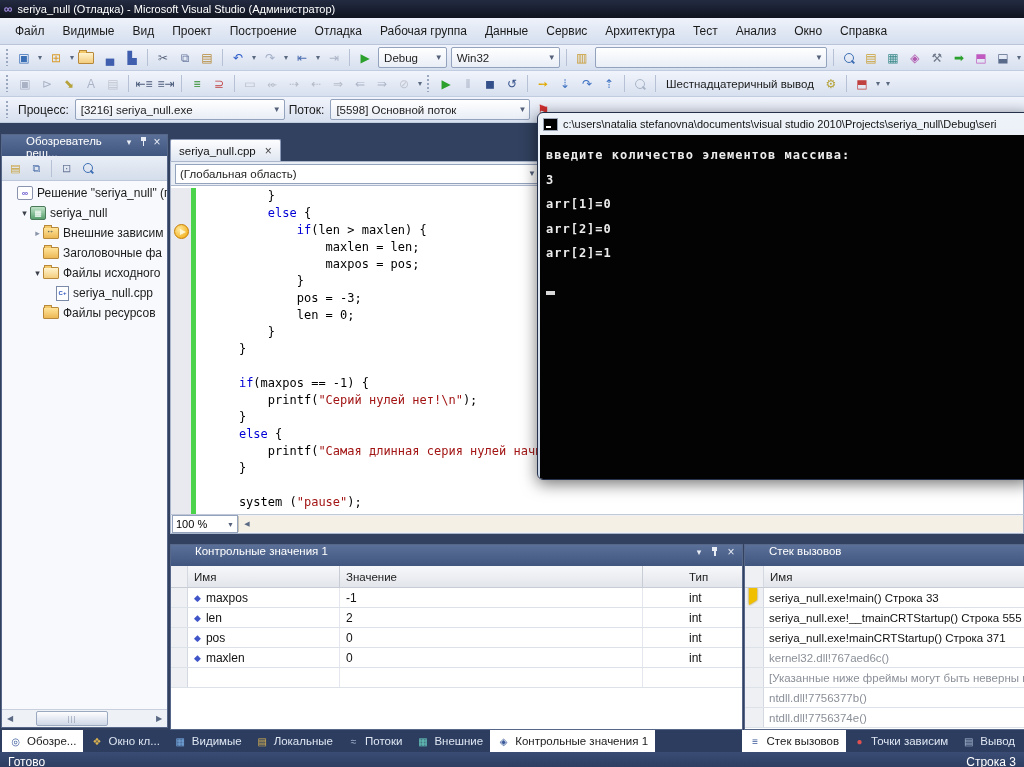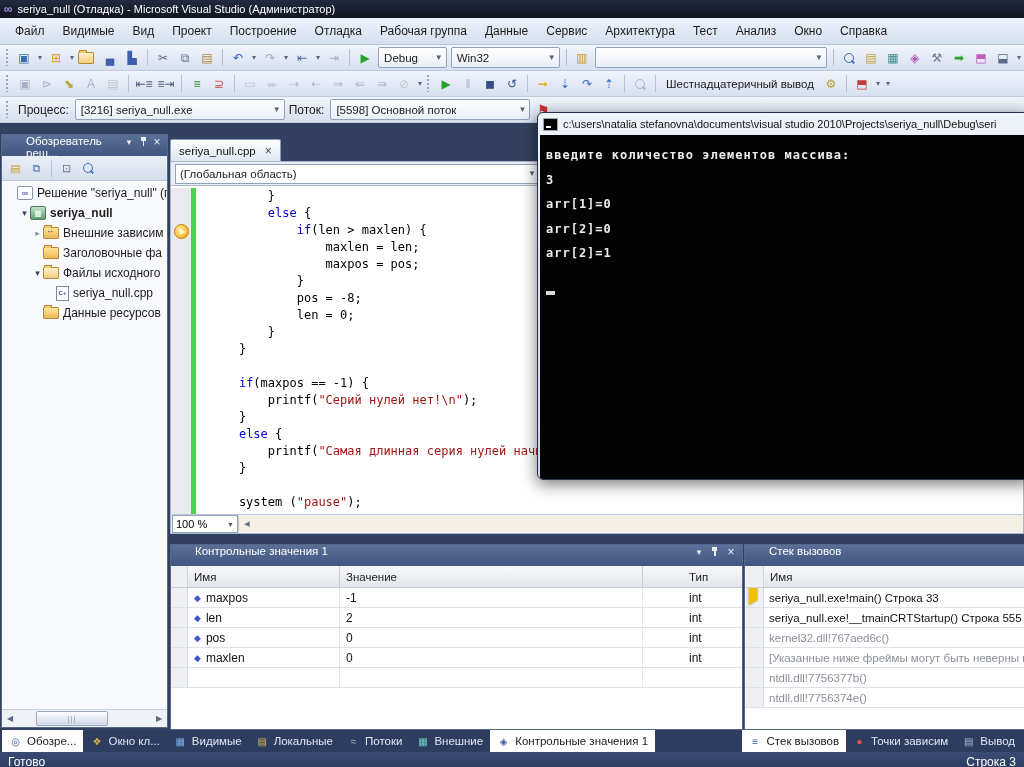--- a/index.html
+++ b/index.html
@@ -58,21 +58,21 @@
                font-size:8px;color:#fff;}
   .ico-folder,.ico-folder-open,.ico-folder-refs{width:14px;height:10px;border:1px solid #b8893a;border-radius:1px;
                background:linear-gradient(#ffe49a,#ecb856);}
   .ico-folder::before,.ico-folder-open::before,.ico-folder-refs::before{content:"";position:absolute;top:-3px;left:0;
                width:6px;height:2px;background:#f4c96a;border:1px solid #b8893a;border-bottom:none;}
   .ico-folder-open{background:linear-gradient(#fff3cd,#f3cd7e);}
   .ico-folder-refs::after{content:"↔";position:absolute;left:2px;top:-2px;font-size:8px;color:#345;}
   .ico-cpp{width:11px;height:13px;background:#fff;border:1px solid #7a8aa8;display:flex;align-items:center;
            justify-content:center;font-size:6px;color:#2a52be;font-weight:bold;}
   .tree-label{font-size:12px;overflow:hidden;}
-  .tree-label.b{font-weight:bold;}
+  .tree-label.b{font-weight:normal;}
   .se-hscroll{height:17px;background:#eef1f6;border-top:1px solid #c8d0de;display:flex;align-items:center;}
   .sb-btn{width:16px;height:15px;display:flex;align-items:center;justify-content:center;font-size:8px;color:#5b6a84;}
   .sb-thumb{width:70px;height:13px;margin-left:18px;background:linear-gradient(#fdfdfe,#cfd8e8);
             border:1px solid #9aa8c0;border-radius:2px;display:flex;align-items:center;justify-content:center;
             color:#8a97ad;font-size:7px;letter-spacing:1px;}
   
   .editor{position:absolute;left:170px;top:16px;width:854px;height:395px;display:flex;flex-direction:column;}
   .tabstrip{height:22px;display:flex;align-items:flex-end;}
   .doc-tab{height:21px;background:linear-gradient(#fdfdfe,#e0e7f1);border:1px solid #8a9ab8;border-bottom:none;
            border-radius:2px 2px 0 0;display:flex;align-items:center;padding:0 8px;font-size:11.5px;color:#111;}
@@ -339,21 +339,21 @@
           <span class="tree-label">Файлы исходного</span>
         </div>
         <div class="tree-row" style="padding-left: 43px;">
           <span class="exp"></span>
           <span class="ico ico-cpp">C+</span>
           <span class="tree-label">seriya_null.cpp</span>
         </div>
         <div class="tree-row" style="padding-left: 30px;">
           <span class="exp"></span>
           <span class="ico ico-folder"></span>
-          <span class="tree-label">Данные ресурсов</span>
+          <span class="tree-label">Файлы ресурсов</span>
         </div>
       </div>
     <div class="se-hscroll">
       <span class="sb-btn">◀</span>
       <span class="sb-thumb">|||</span>
       <span class="sb-btn" style="margin-left:auto">▶</span>
     </div>
   </div>
 
   <div class="editor">
@@ -369,21 +369,21 @@
         <span class="arr">▼</span>
       </div>
     </div>
     <div class="code-area">
         <div class="code-line"><span class="ln-gutter"></span><span class="ln-change"></span><span class="ln-text"><span class="tok-p">        }</span></span></div>
         <div class="code-line"><span class="ln-gutter"></span><span class="ln-change"></span><span class="ln-text"><span class="tok-p">        </span><span class="tok-k">else</span><span class="tok-p"> {</span></span></div>
         <div class="code-line"><span class="ln-gutter"><span class="cur-stmt"><span class="cur-stmt-arrow"></span></span></span><span class="ln-change"></span><span class="ln-text"><span class="tok-p">            </span><span class="tok-k">if</span><span class="tok-p">(len &gt; maxlen) {</span></span></div>
         <div class="code-line"><span class="ln-gutter"></span><span class="ln-change"></span><span class="ln-text"><span class="tok-p">                maxlen = len;</span></span></div>
         <div class="code-line"><span class="ln-gutter"></span><span class="ln-change"></span><span class="ln-text"><span class="tok-p">                maxpos = pos;</span></span></div>
         <div class="code-line"><span class="ln-gutter"></span><span class="ln-change"></span><span class="ln-text"><span class="tok-p">            }</span></span></div>
-        <div class="code-line"><span class="ln-gutter"></span><span class="ln-change"></span><span class="ln-text"><span class="tok-p">            pos = -8;</span></span></div>
+        <div class="code-line"><span class="ln-gutter"></span><span class="ln-change"></span><span class="ln-text"><span class="tok-p">            pos = -3;</span></span></div>
         <div class="code-line"><span class="ln-gutter"></span><span class="ln-change"></span><span class="ln-text"><span class="tok-p">            len = 0;</span></span></div>
         <div class="code-line"><span class="ln-gutter"></span><span class="ln-change"></span><span class="ln-text"><span class="tok-p">        }</span></span></div>
         <div class="code-line"><span class="ln-gutter"></span><span class="ln-change"></span><span class="ln-text"><span class="tok-p">    }</span></span></div>
         <div class="code-line"><span class="ln-gutter"></span><span class="ln-change"></span><span class="ln-text"></span></div>
         <div class="code-line"><span class="ln-gutter"></span><span class="ln-change"></span><span class="ln-text"><span class="tok-p">    </span><span class="tok-k">if</span><span class="tok-p">(maxpos == -1) {</span></span></div>
         <div class="code-line"><span class="ln-gutter"></span><span class="ln-change"></span><span class="ln-text"><span class="tok-p">        printf(</span><span class="tok-s">"Серий нулей нет!\n"</span><span class="tok-p">);</span></span></div>
         <div class="code-line"><span class="ln-gutter"></span><span class="ln-change"></span><span class="ln-text"><span class="tok-p">    }</span></span></div>
         <div class="code-line"><span class="ln-gutter"></span><span class="ln-change"></span><span class="ln-text"><span class="tok-p">    </span><span class="tok-k">else</span><span class="tok-p"> {</span></span></div>
         <div class="code-line"><span class="ln-gutter"></span><span class="ln-change"></span><span class="ln-text"><span class="tok-p">        printf(</span><span class="tok-s">"Самая длинная серия нулей начина</span></span></div>
         <div class="code-line"><span class="ln-gutter"></span><span class="ln-change"></span><span class="ln-text"><span class="tok-p">    }</span></span></div>
@@ -477,20 +477,24 @@
     </div>
     <div class="grid-body">
         <div class="stack-row">
           <span class="gut"><span class="cs-arrow"></span></span>
           <span class="txt" style="flex: 1 1 0%;">seriya_null.exe!main()  Строка 33</span>
         </div>
         <div class="stack-row">
           <span class="gut"></span>
           <span class="txt" style="flex: 1 1 0%;">seriya_null.exe!__tmainCRTStartup()  Строка 555 + 0</span>
         </div>
+        <div class="stack-row">
+          <span class="gut"></span>
+          <span class="txt" style="flex: 1 1 0%;">seriya_null.exe!mainCRTStartup()  Строка 371</span>
+        </div>
         <div class="stack-row dim">
           <span class="gut"></span>
           <span class="txt" style="flex: 1 1 0%;">kernel32.dll!767aed6c()</span>
         </div>
         <div class="stack-row dim">
           <span class="gut"></span>
           <span class="txt" style="flex: 1 1 0%;">[Указанные ниже фреймы могут быть неверны и</span>
         </div>
         <div class="stack-row dim">
           <span class="gut"></span>

